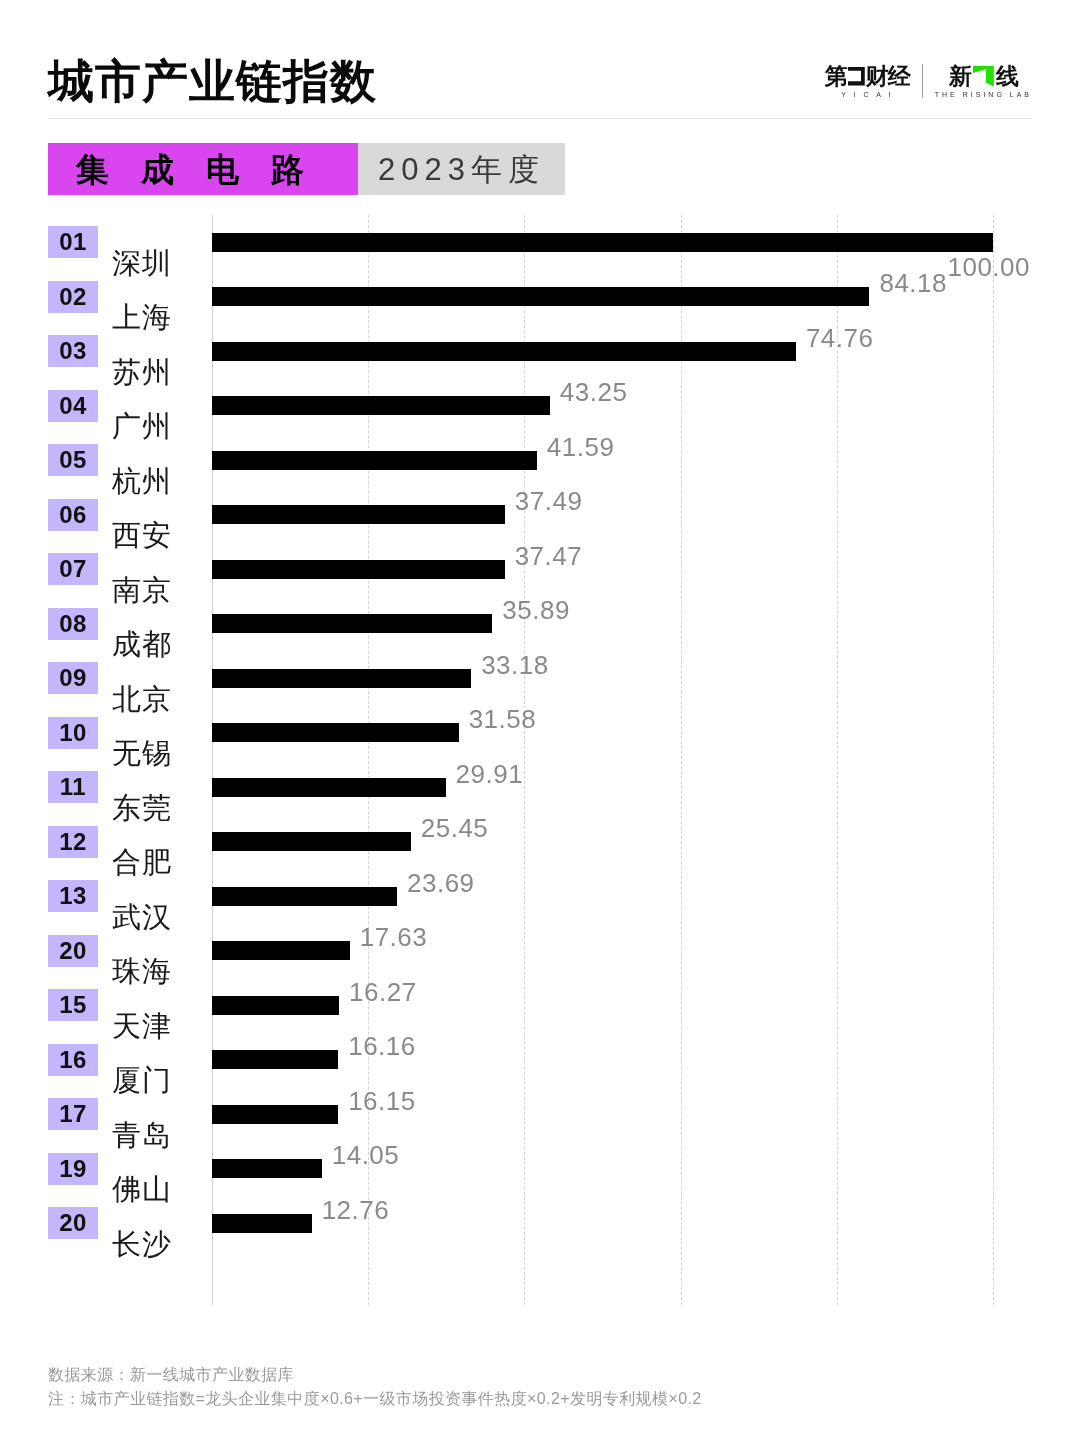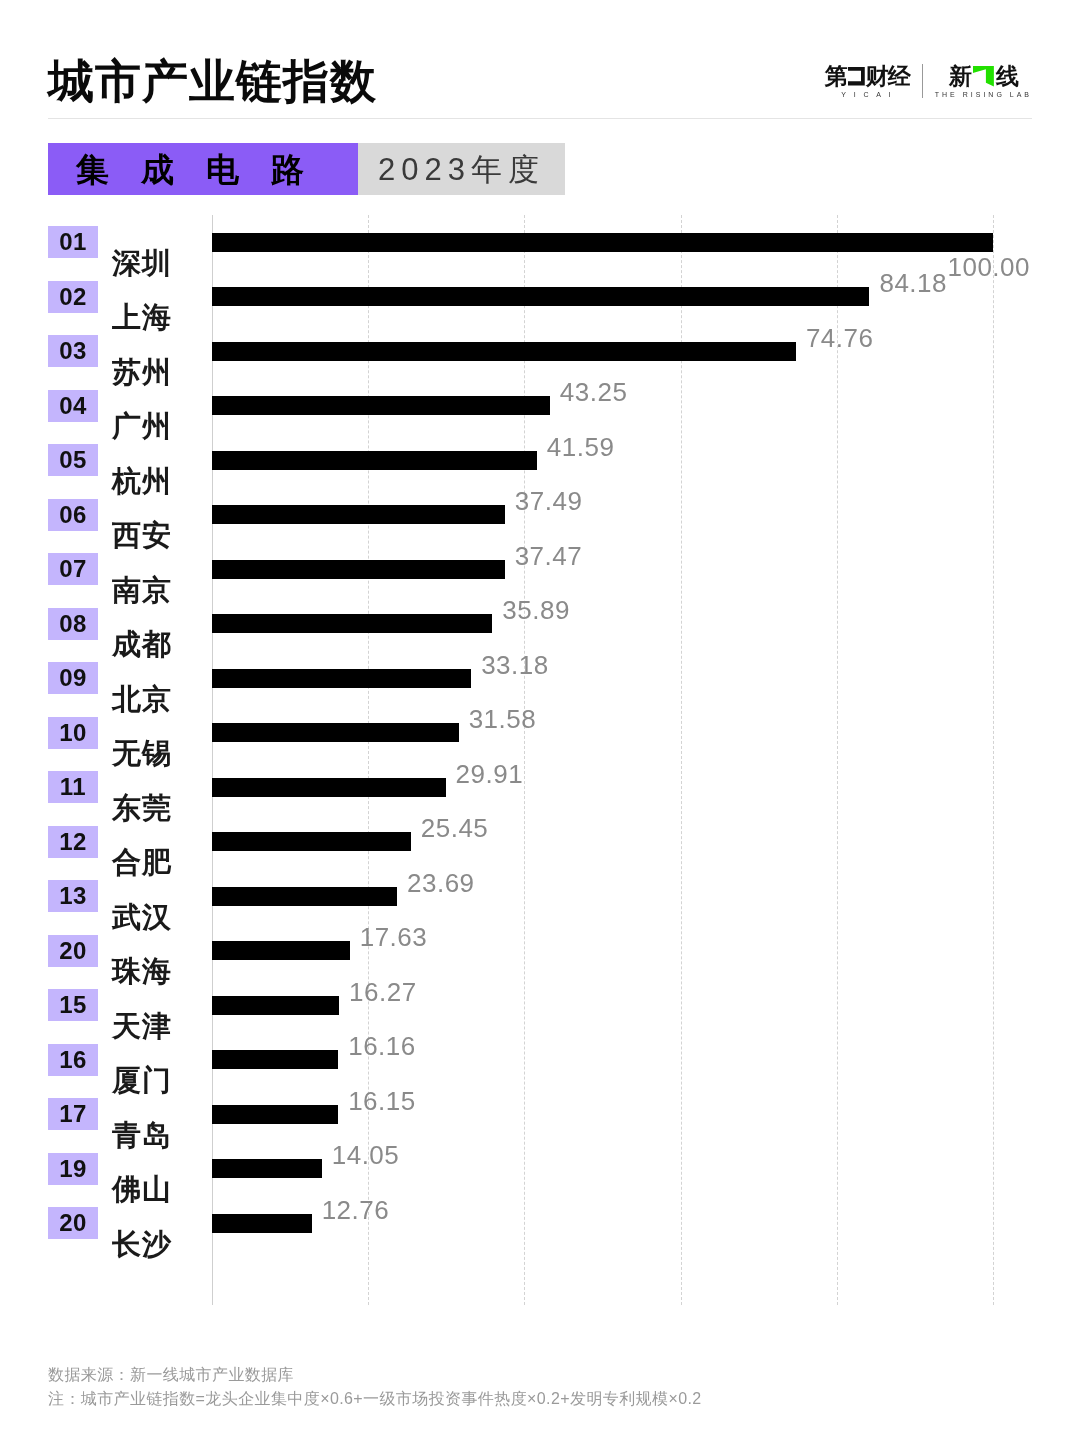--- a/index.html
+++ b/index.html
@@ -98,21 +98,21 @@
   }
 
   
   .banner-row {
     display: flex;
     align-items: stretch;
     margin-top: 24px;
     height: 52px;
   }
   .banner-green {
-    background: #8b5cf6;
+    background: #d946ef;
     display: flex;
     align-items: center;
     padding: 0 22px 0 26px;
   }
   .banner-green-text {
     font-size: 33px;
     font-weight: 700;
     letter-spacing: 32px;
     color: #000;
     line-height: 1;
@@ -174,21 +174,21 @@
     font-size: 24px;
     font-weight: 700;
     color: #111;
     flex: 0 0 auto;
     letter-spacing: 0.5px;
   }
   .city {
     width: 100px;
     margin-left: 14px;
     font-size: 29px;
-    font-weight: 700;
+    font-weight: 400;
     color: #1a1a1a;
     flex: 0 0 auto;
     white-space: nowrap;
     letter-spacing: 1px;
     margin-top: 43px;
   }
   .bar-wrap {
     position: relative;
     flex: 1 1 auto;
     height: 54.5px;

